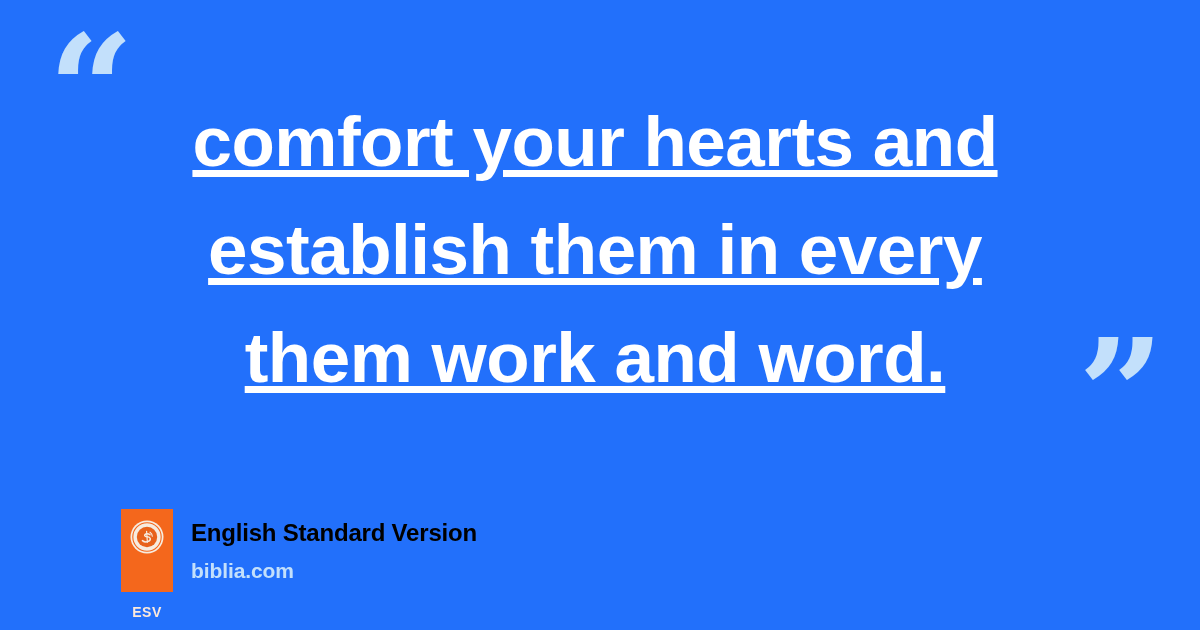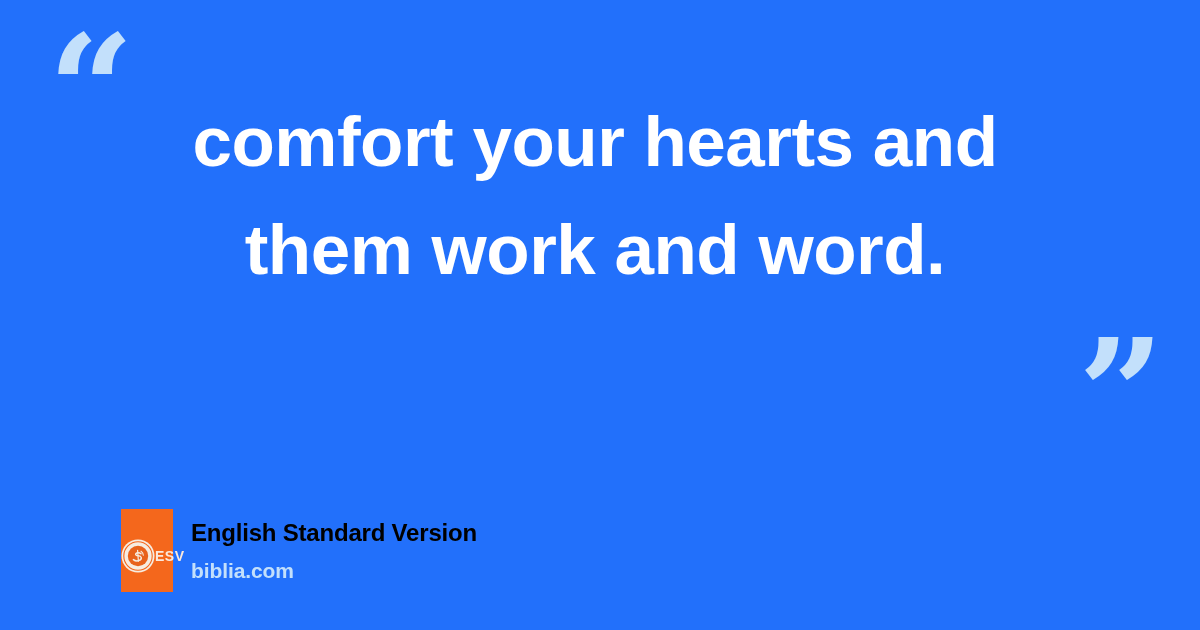--- a/index.html
+++ b/index.html
@@ -49,42 +49,44 @@
     width: 1010px;
     text-align: center;
   }
   .quote-line {
     color: #ffffff;
     font-weight: 700;
     font-size: 71px;
     line-height: 108px;
     letter-spacing: -0.5px;
     white-space: nowrap;
+    text-decoration: underline;
   }
 
   
   #attribution {
     position: absolute;
     left: 121px;
     top: 509px;
     display: flex;
     flex-direction: row;
     align-items: flex-start;
   }
 
   #esv-badge {
     width: 52px;
     height: 83px;
     background: #f4671c;
     display: flex;
-    flex-direction: row;
+    flex-direction: column;
     align-items: center;
     justify-content: flex-start;
     flex: none;
     position: relative;
+    gap: 40px;
   }
 
   
   #esv-seal {
     width: 34px;
     height: 34px;
     margin-top: 11px;
     position: relative;
   }
   #esv-seal svg { display: block; }
@@ -125,20 +127,21 @@
 </style>
 </head>
 <body>
 
 <div id="card">
 
   <div class="quote-mark" id="quote-open">“</div>
 
   <div id="quote-block">
     <div class="quote-line">comfort your hearts and</div>
+    <div class="quote-line">establish them in every</div>
     <div class="quote-line">them work and word.</div>
   </div>
 
   <div class="quote-mark" id="quote-close">”</div>
 
   <div id="attribution">
 
     <div id="esv-badge">
       <div id="esv-seal">
         <svg width="34" height="34" viewBox="0 0 34 34" aria-hidden="true">

